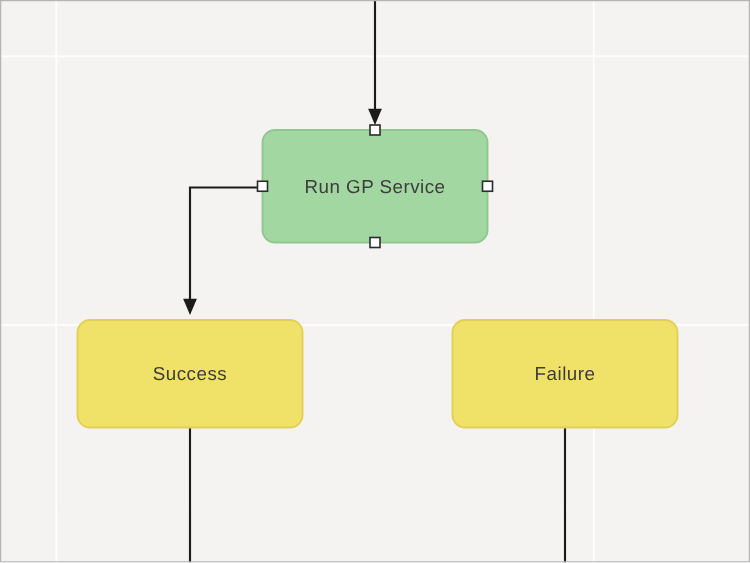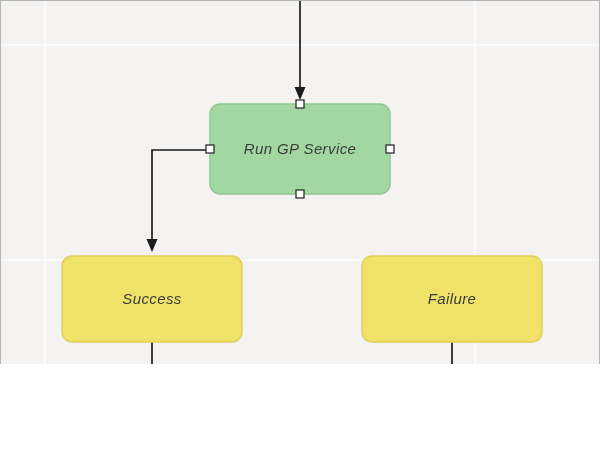--- a/index.html
+++ b/index.html
@@ -3,23 +3,22 @@
 <meta charset="utf-8">
 <style>
   html, body {
     margin: 0;
     padding: 0;
     background: #ffffff;
     font-family: "Liberation Sans", sans-serif;
   }
   .stage {
     width: 600px;
-    height: 364px;
+    height: 450px;
     position: relative;
-    font-style: italic;
   }
   svg {
     display: block;
   }
   .node-label {
     font-family: "Liberation Sans", sans-serif;
     font-size: 15px;
     letter-spacing: 0.4px;
   }
   .edge-line {

